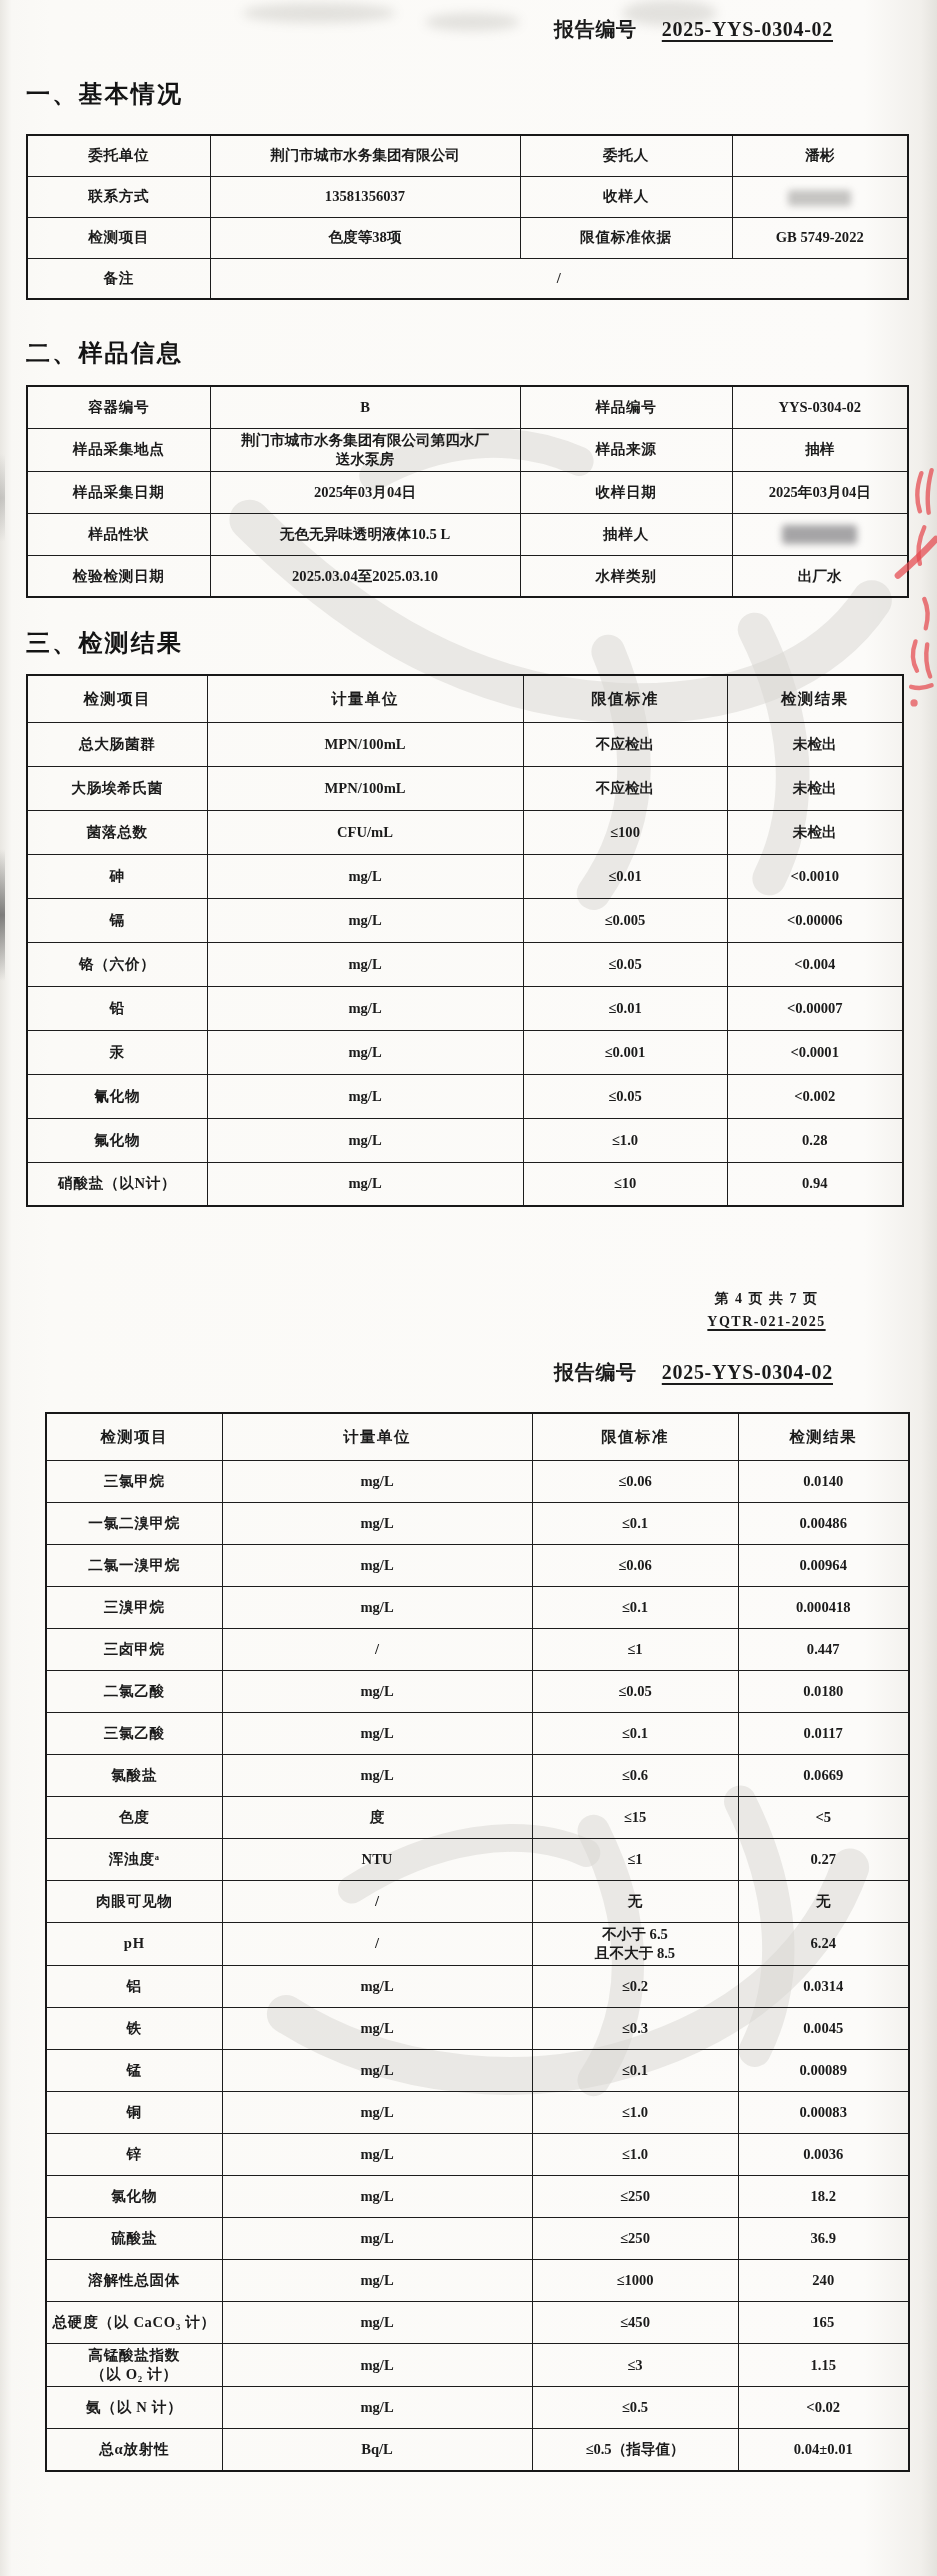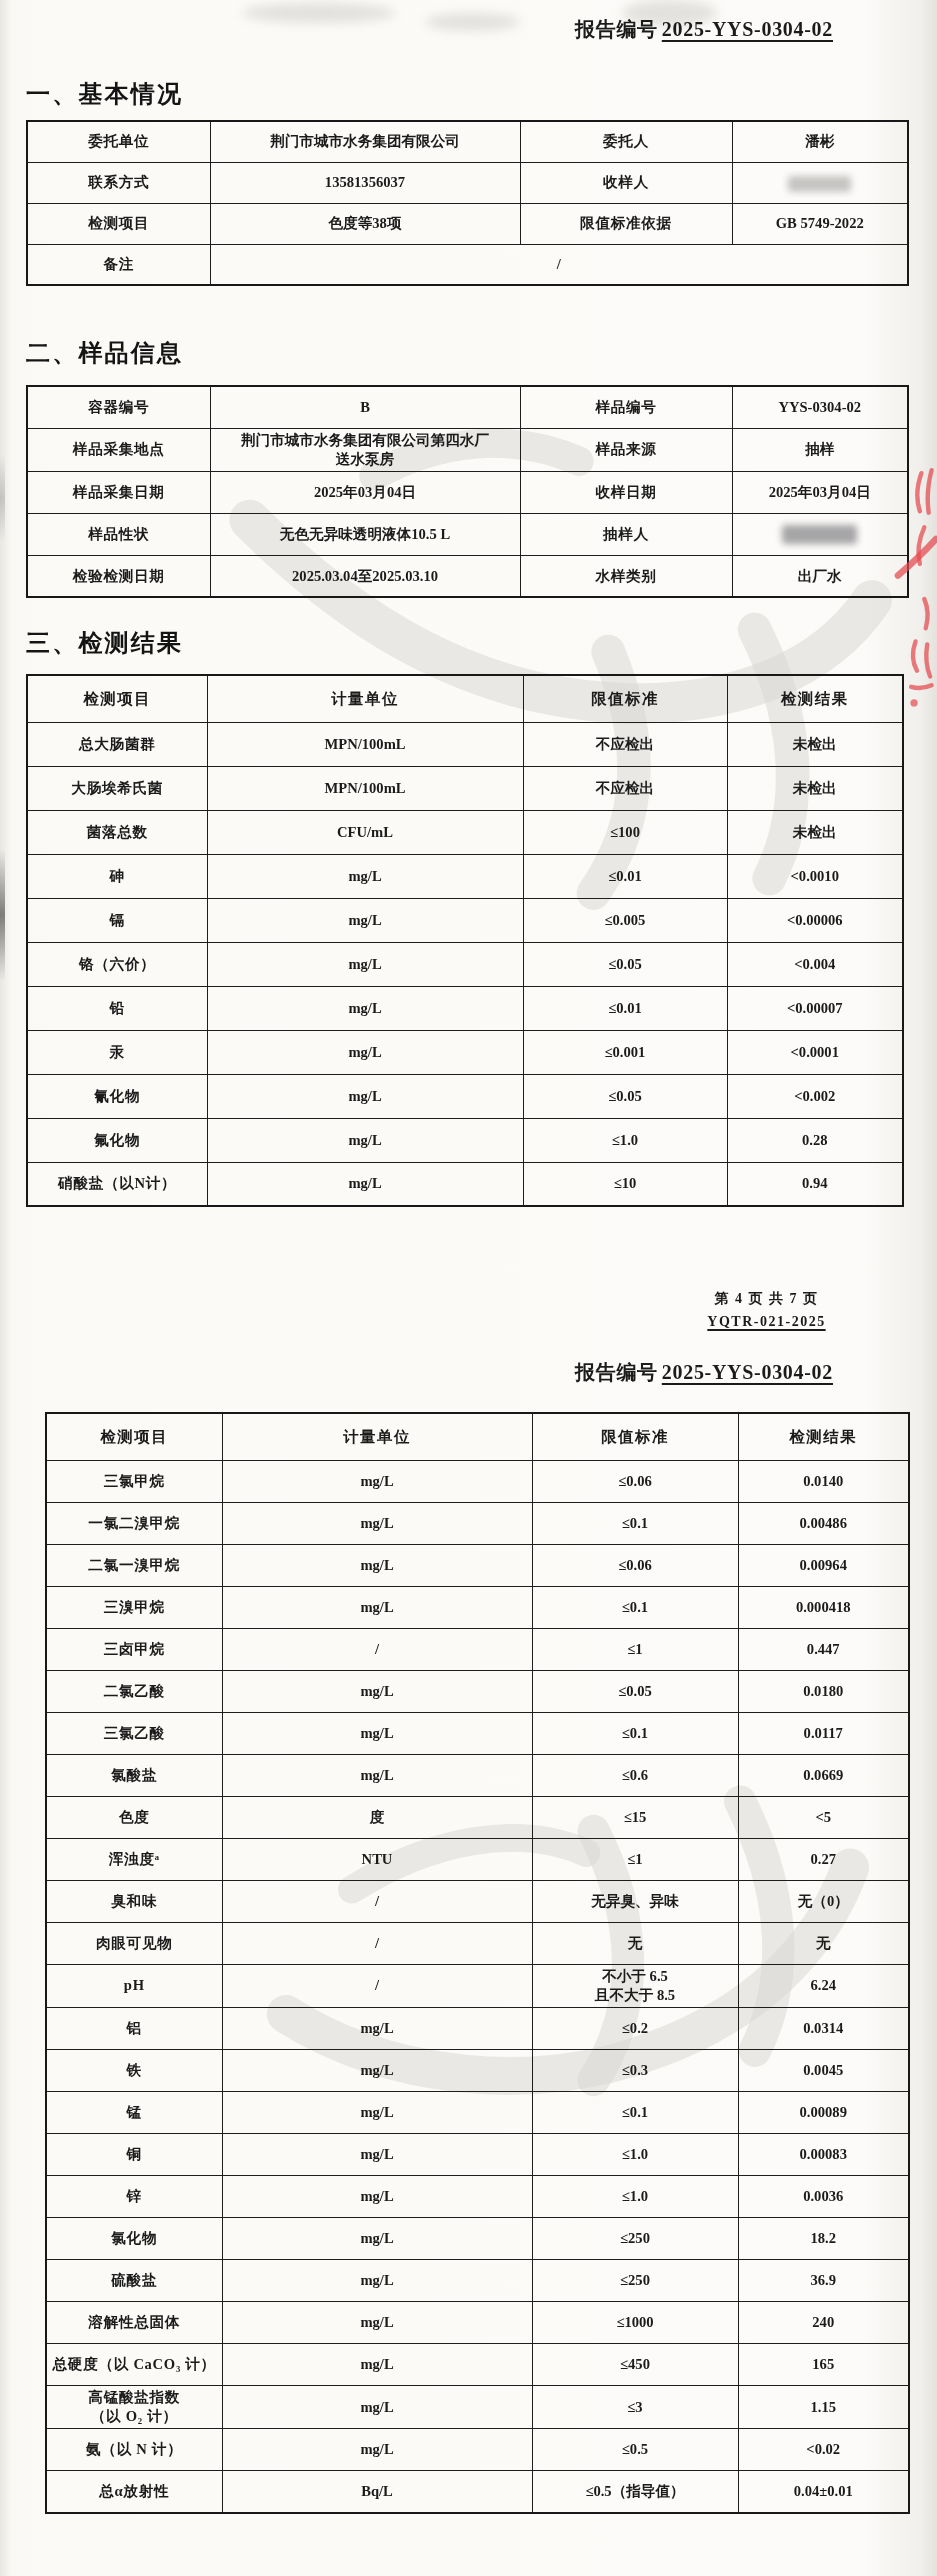--- a/index.html
+++ b/index.html
@@ -15,21 +15,21 @@
   }
   .smudge{position:absolute;border-radius:50%;filter:blur(5.1px);opacity:.22;background:#8a8880;}
   .edge-mark{position:absolute;background:linear-gradient(180deg,rgba(40,40,40,.0),rgba(35,35,35,.55),rgba(40,40,40,.0));width:5.1px;left:0;}
   .wm{position:absolute;z-index:0;}
   .stamp{position:absolute;z-index:5;}
 
   .repno{
     position:absolute;right:104px;z-index:2;
     font-size:20px;font-weight:700;letter-spacing:0.7px;white-space:nowrap;
   }
-  .repno .u{text-decoration:underline;text-decoration-thickness:1.5px;text-underline-offset:4.4px;margin-left:4px;}
+  .repno .u{text-decoration:underline;text-decoration-thickness:1.5px;text-underline-offset:4.4px;margin-left:25px;}
 
   .sec-title{
     position:absolute;left:26px;z-index:2;
     font-family:"Liberation Sans","DejaVu Sans",sans-serif;
     font-size:24px;font-weight:800;letter-spacing:2.2px;color:#141414;
   }
 
   table.grid{
     position:absolute;z-index:2;border-collapse:collapse;table-layout:fixed;
     border:2.2px solid #181818;background:transparent;
@@ -108,21 +108,21 @@
     </g>
     <circle cx="56" cy="332" r="5" fill="#e4484e" fill-opacity="0.7"></circle>
   </svg>
 
   <div class="repno" style="top:16px;">
     <span>报告编号</span><span class="u">2025-YYS-0304-02</span>
   </div>
 
   <div class="sec-title" style="top:78px;">一、基本情况</div>
 
-  <table class="grid t1" style="left:26px;top:120px;width:882px;">
+  <table class="grid t1" style="left:26px;top:134px;width:882px;">
     <colgroup>
         <col style="width:183px">
         <col style="width:310px">
         <col style="width:212px">
         <col style="width:176px">
       </colgroup>
     <tbody>
       <tr>
         <td class="lbl">委托单位</td>
         <td class="val">荆门市城市水务集团有限公司</td>
@@ -377,26 +377,20 @@
           <td class="result">&lt;5</td>
         </tr>
 
         <tr>
           <td class="item">浑浊度ᵃ</td>
           <td class="unit">NTU</td>
           <td class="limit">≤1</td>
           <td class="result">0.27</td>
         </tr>
 
-        <tr>
-          <td class="item">臭和味</td>
-          <td class="unit">/</td>
-          <td class="limit">无异臭、异味</td>
-          <td class="result">无（0）</td>
-        </tr>
 
         <tr>
           <td class="item">肉眼可见物</td>
           <td class="unit">/</td>
           <td class="limit">无</td>
           <td class="result">无</td>
         </tr>
 
         <tr>
           <td class="item">pH</td>

